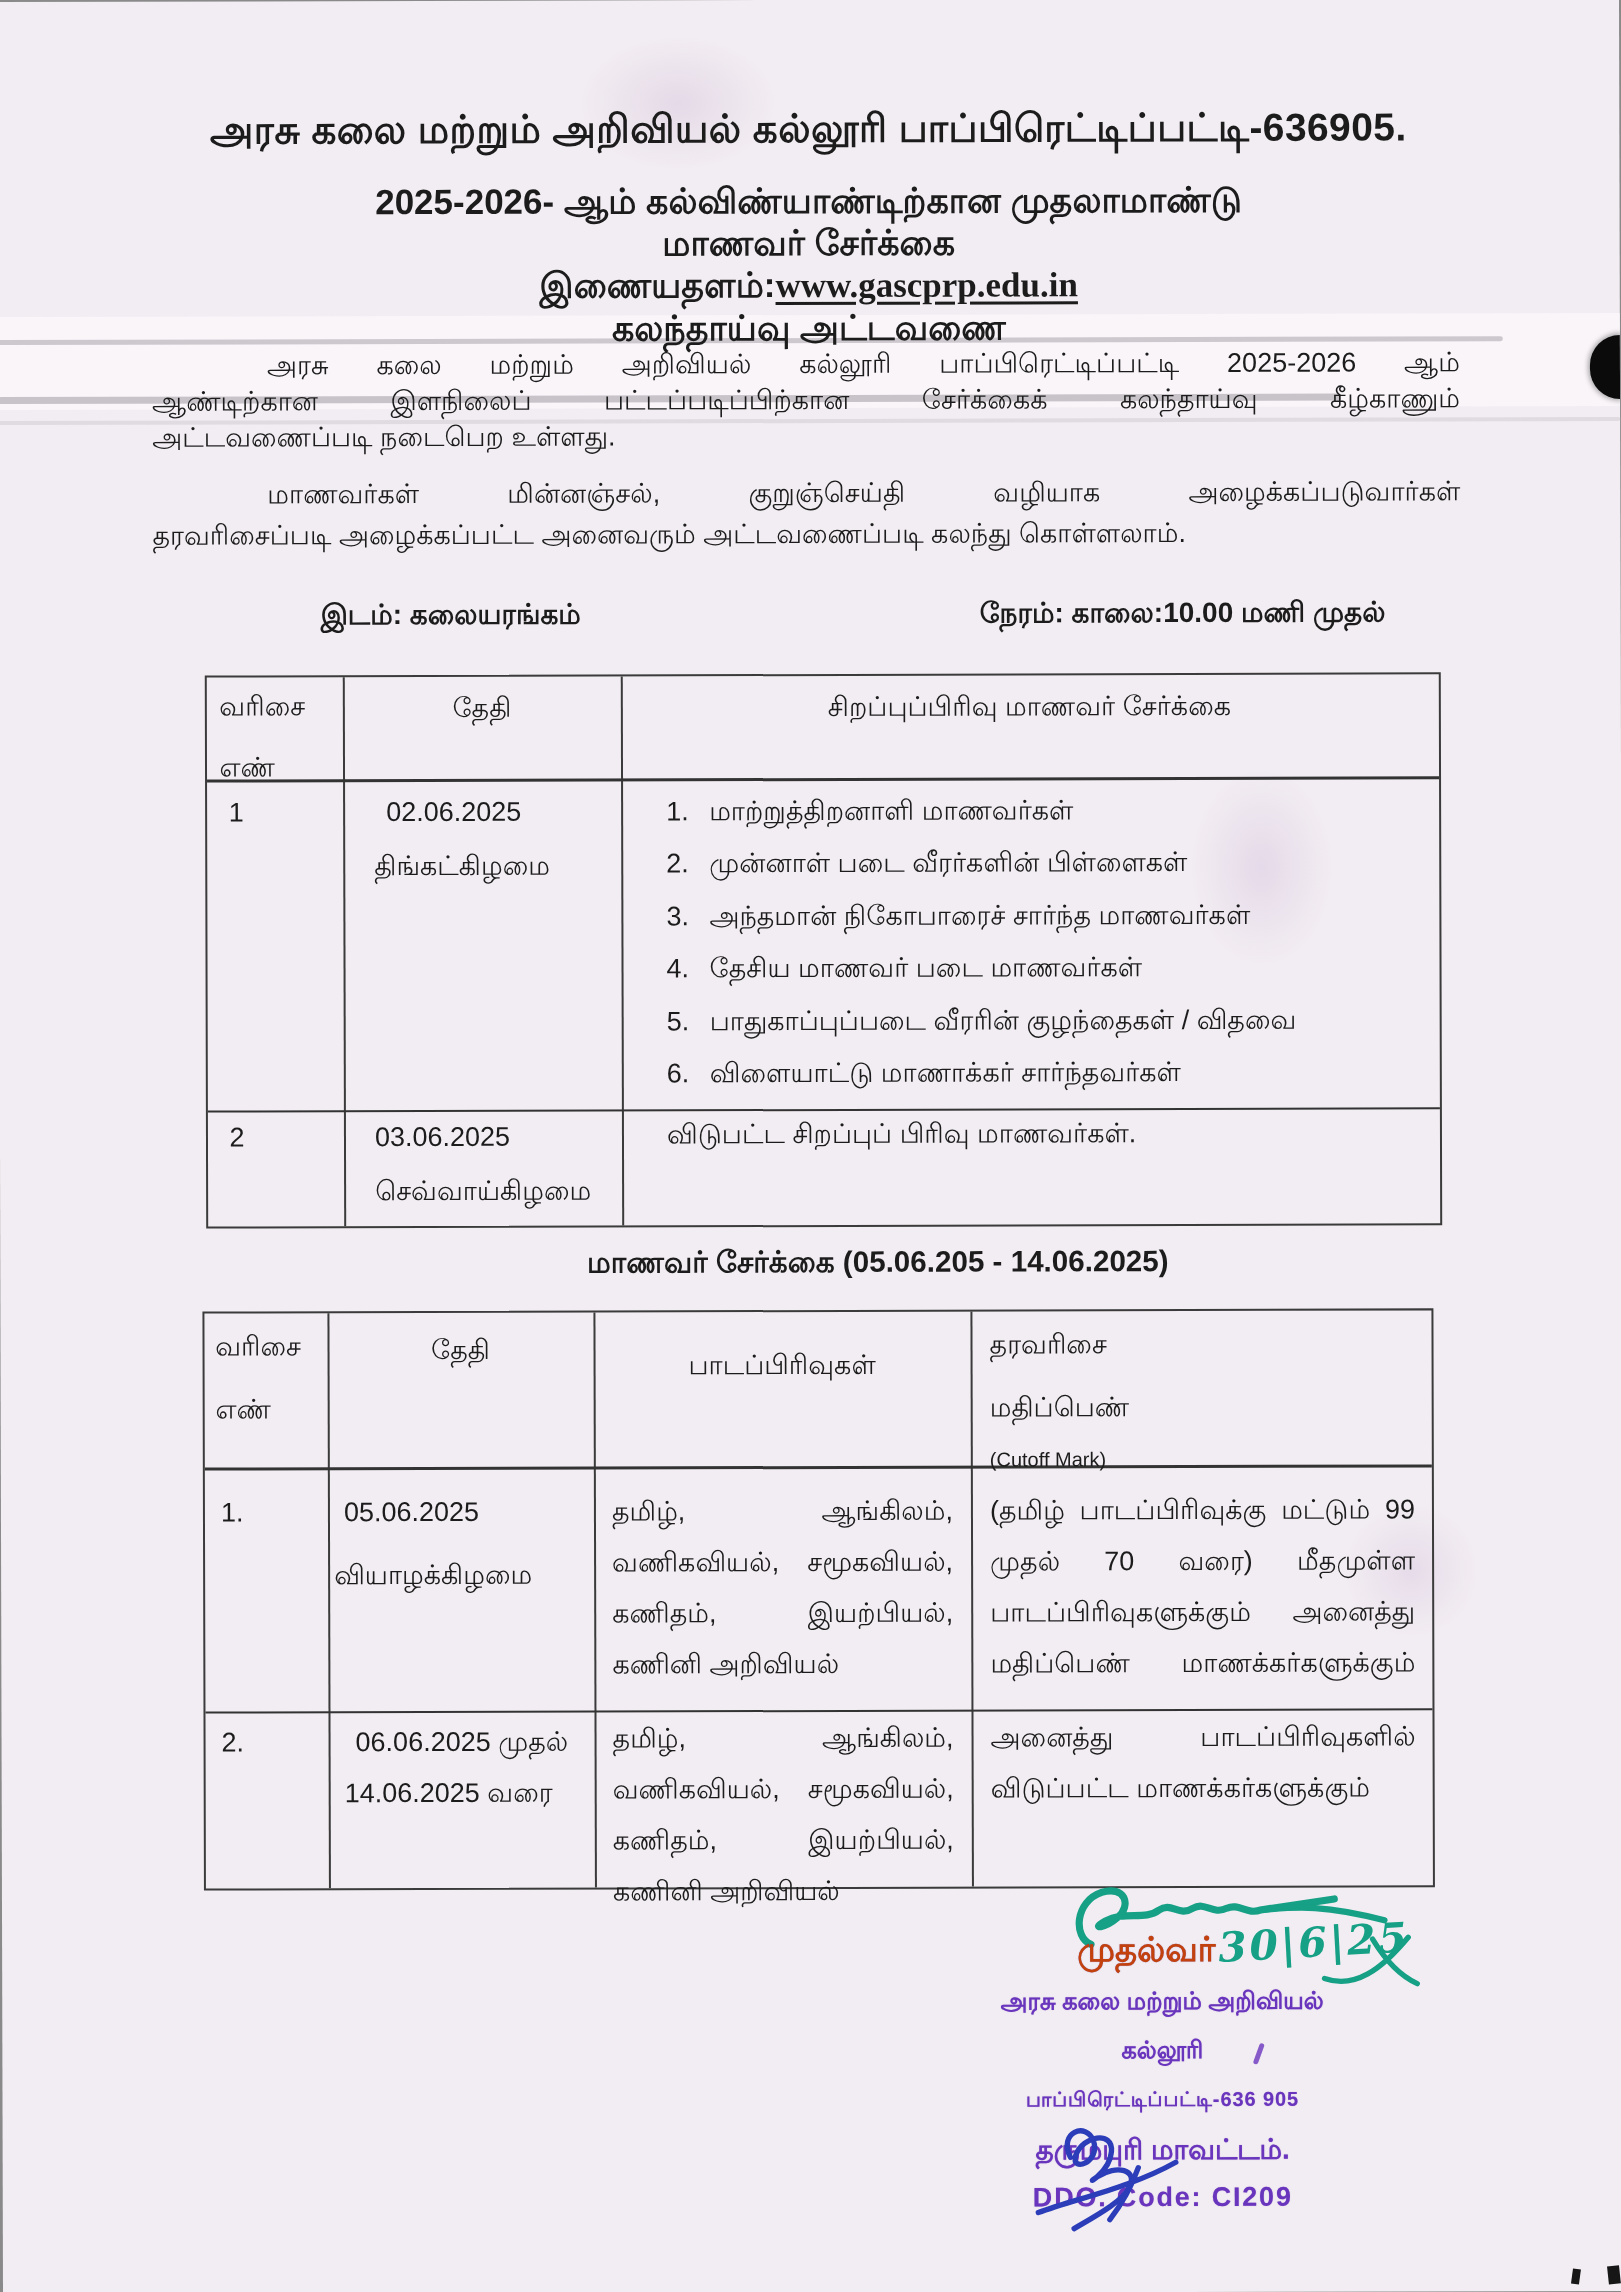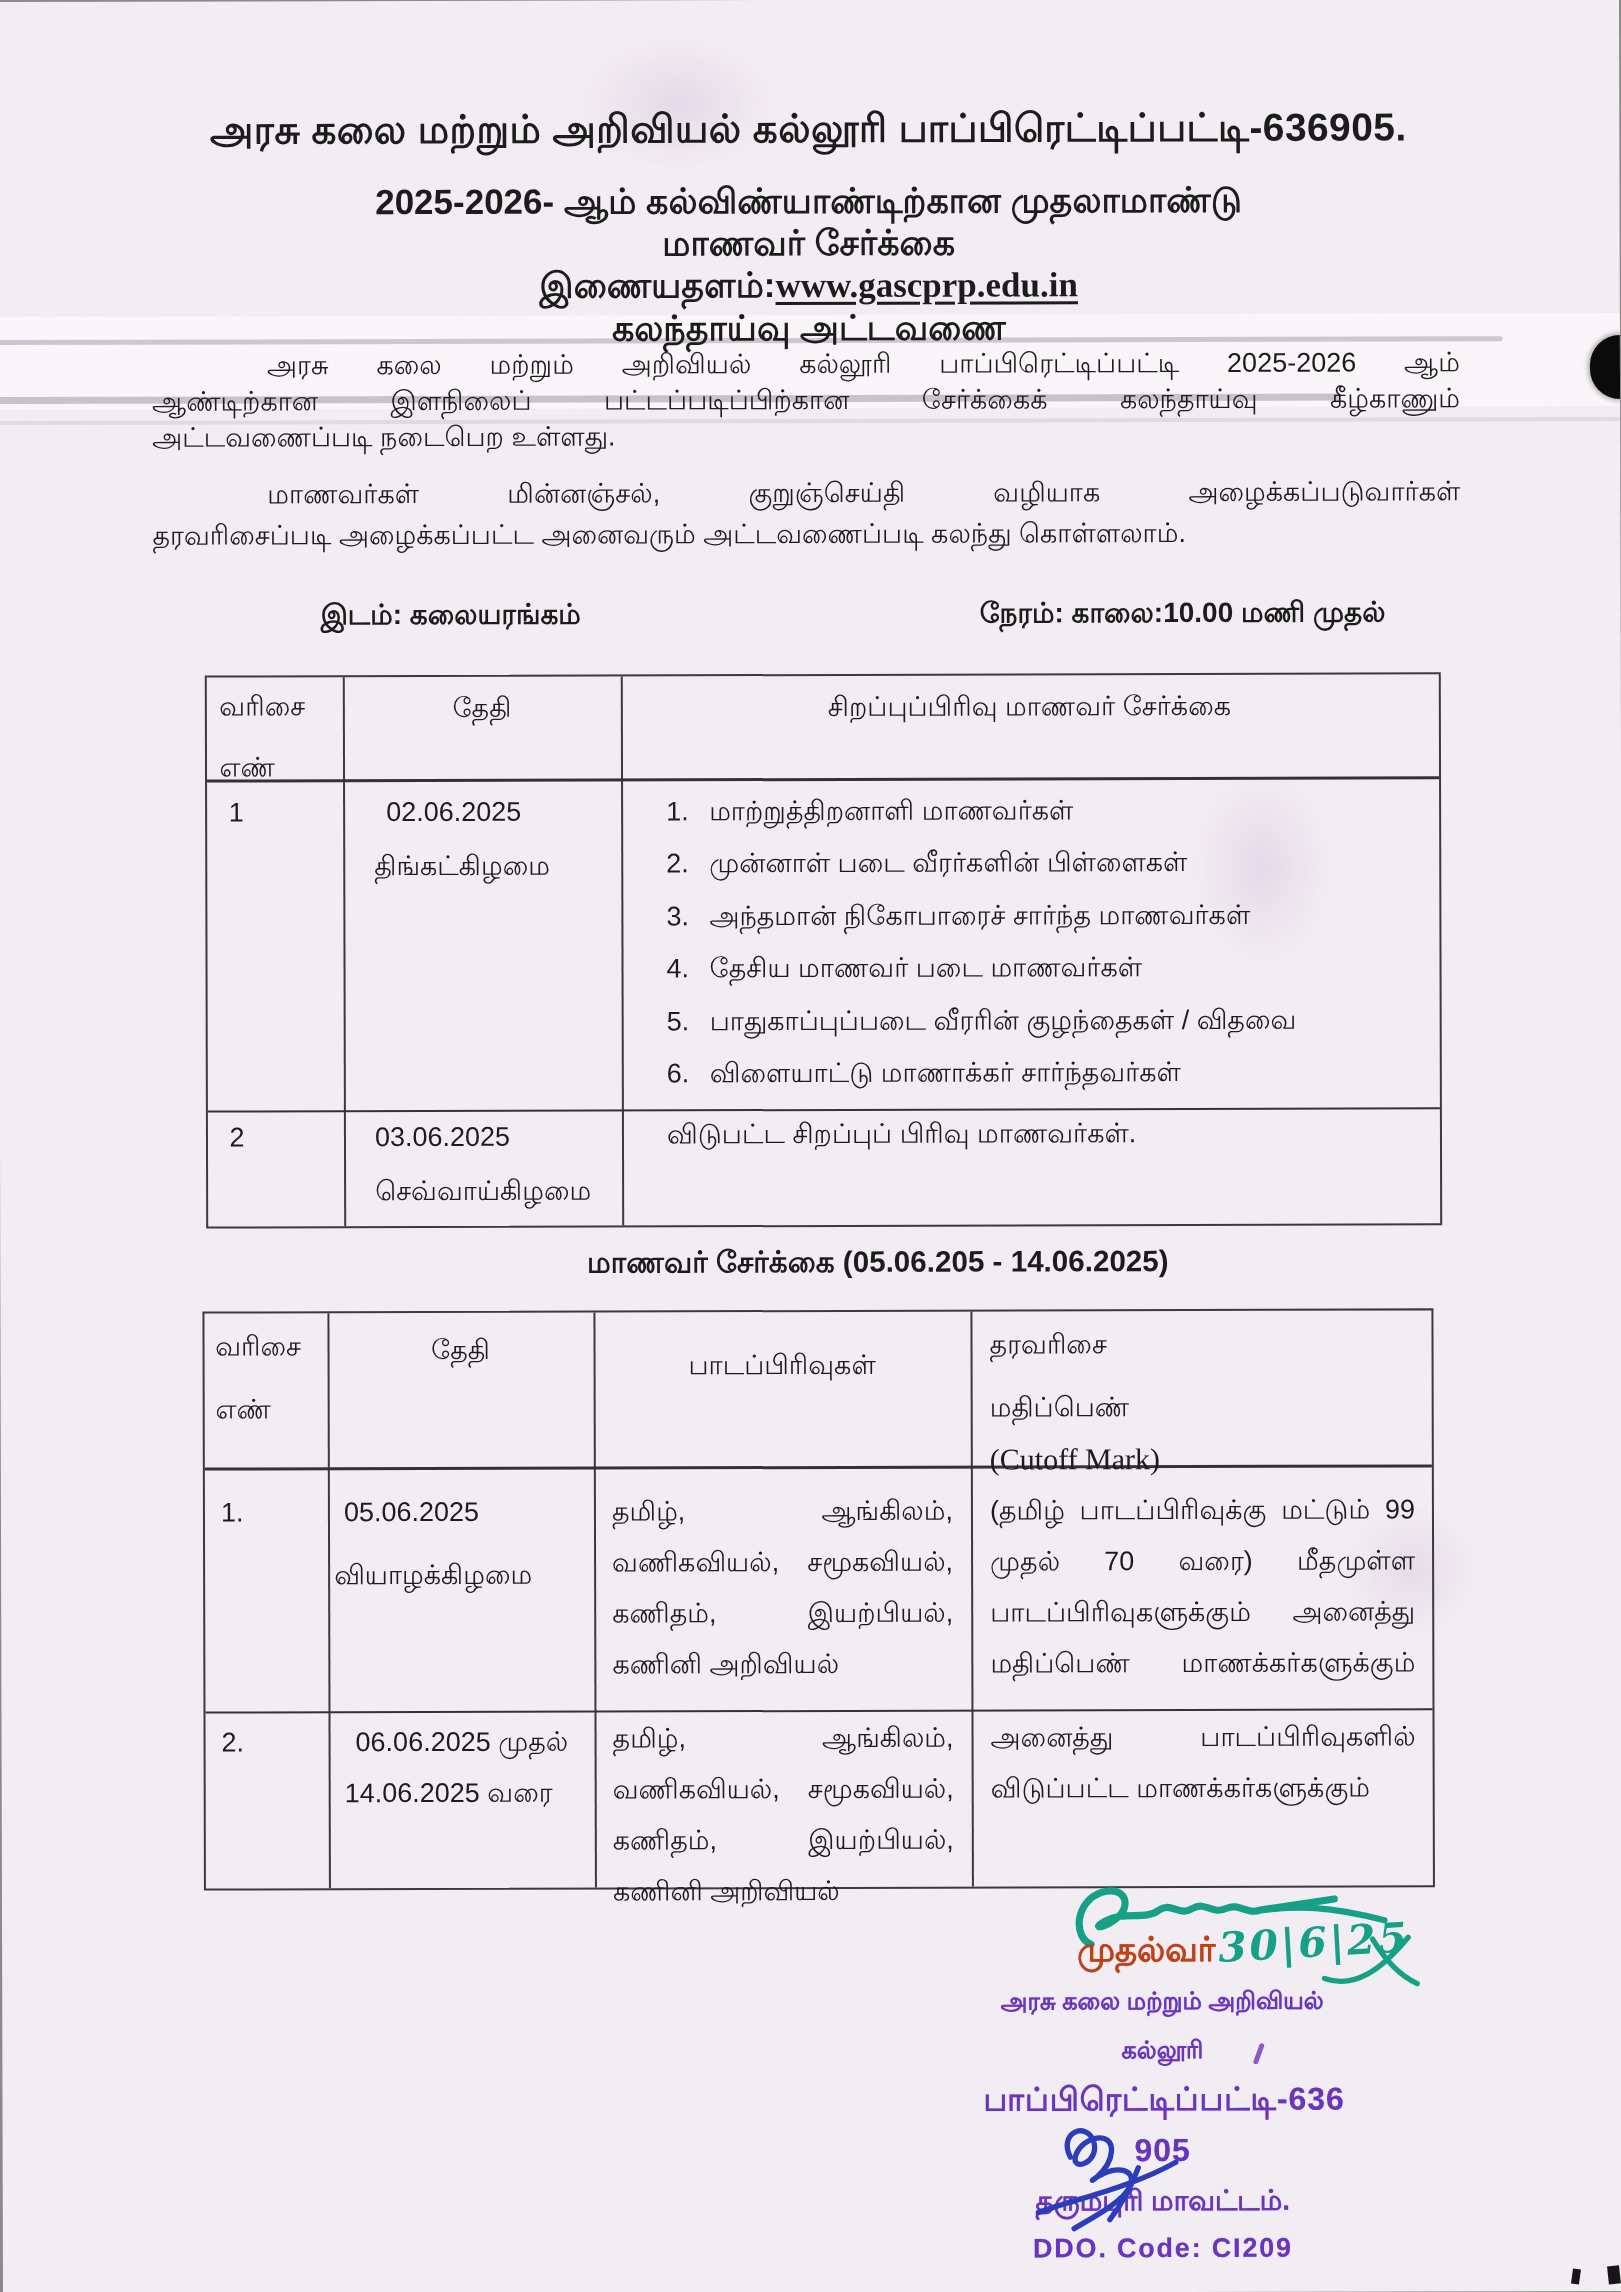--- a/index.html
+++ b/index.html
@@ -52,36 +52,36 @@
   .tbl2 { left:202px; top:1310px; width:1231px; height:579px; }
   .vline { position:absolute; top:0; bottom:0; width:1.8px; background:#3b3b3b; }
   .hline { position:absolute; left:0; right:0; height:2.7px; background:#333; }
   .celltxt { position:absolute; font-size:27px; line-height:30px; white-space:nowrap; }
   .cellblk { position:absolute; font-size:27px; line-height:30px; }
   .ctr { text-align:center; }
   .list-item { display:flex; margin-bottom:22.4px; }
   .list-item .num { width:43px; flex:0 0 43px; }
   .cl { line-height:30px; height:51px; }
   .cl.j { text-align:justify; text-align-last:justify; }
-  .serif { font-family:Liberation Serif, serif; font-size:30px; }
+  .serif { font-family:Liberation Sans, sans-serif; font-size:20px; }
   
   .section-title { position:absolute; left:537px; top:1245px; width:681px; text-align:center;
                    font-size:29.6px; font-weight:bold; }
   
   .sig-teal { position:absolute; left:1037px; top:1875px; }
   .sig-blue { position:absolute; left:1021px; top:2106px; }
   .principal { position:absolute; left:1075px; top:1931px; font-size:34px; font-weight:bold;
                color:#c2410c; text-shadow:0 0 0.9px rgba(91,45,176,.55); }
   .hand-date { position:absolute; left:1216px; top:1920px; font-size:41px; color:#16a085;
                font-family:"DejaVu Serif", serif; font-style:italic; letter-spacing:2.7px;
                transform:rotate(-3deg); font-weight:bold; }
   .stamp { position:absolute; left:981px; top:1977px; width:358px; text-align:center;
            color:#6a35bd; font-weight:bold; text-shadow:0 0 0.9px rgba(106,53,189,.5); }
   .stamp .sl1 { font-size:24px; line-height:49px; }
-  .stamp .sl2 { font-size:32px; line-height:51px; letter-spacing:0.9px; }
+  .stamp .sl2 { font-size:20px; line-height:51px; letter-spacing:0.9px; }
   .stamp .sl3 { font-size:28px; line-height:49px; }
   .stamp .sl4 { font-size:27px; line-height:47px; font-family:"Liberation Sans", sans-serif; letter-spacing:1.8px; }
   .stamp-tick { position:absolute; left:1254px; top:2044px; width:5.4px; height:21.5px; background:#6a35bd;
                 transform:rotate(20deg); border-radius:2.7px; opacity:.8; }
 </style>
 </head>
 <body>
 
 <div class="sheet">
 

